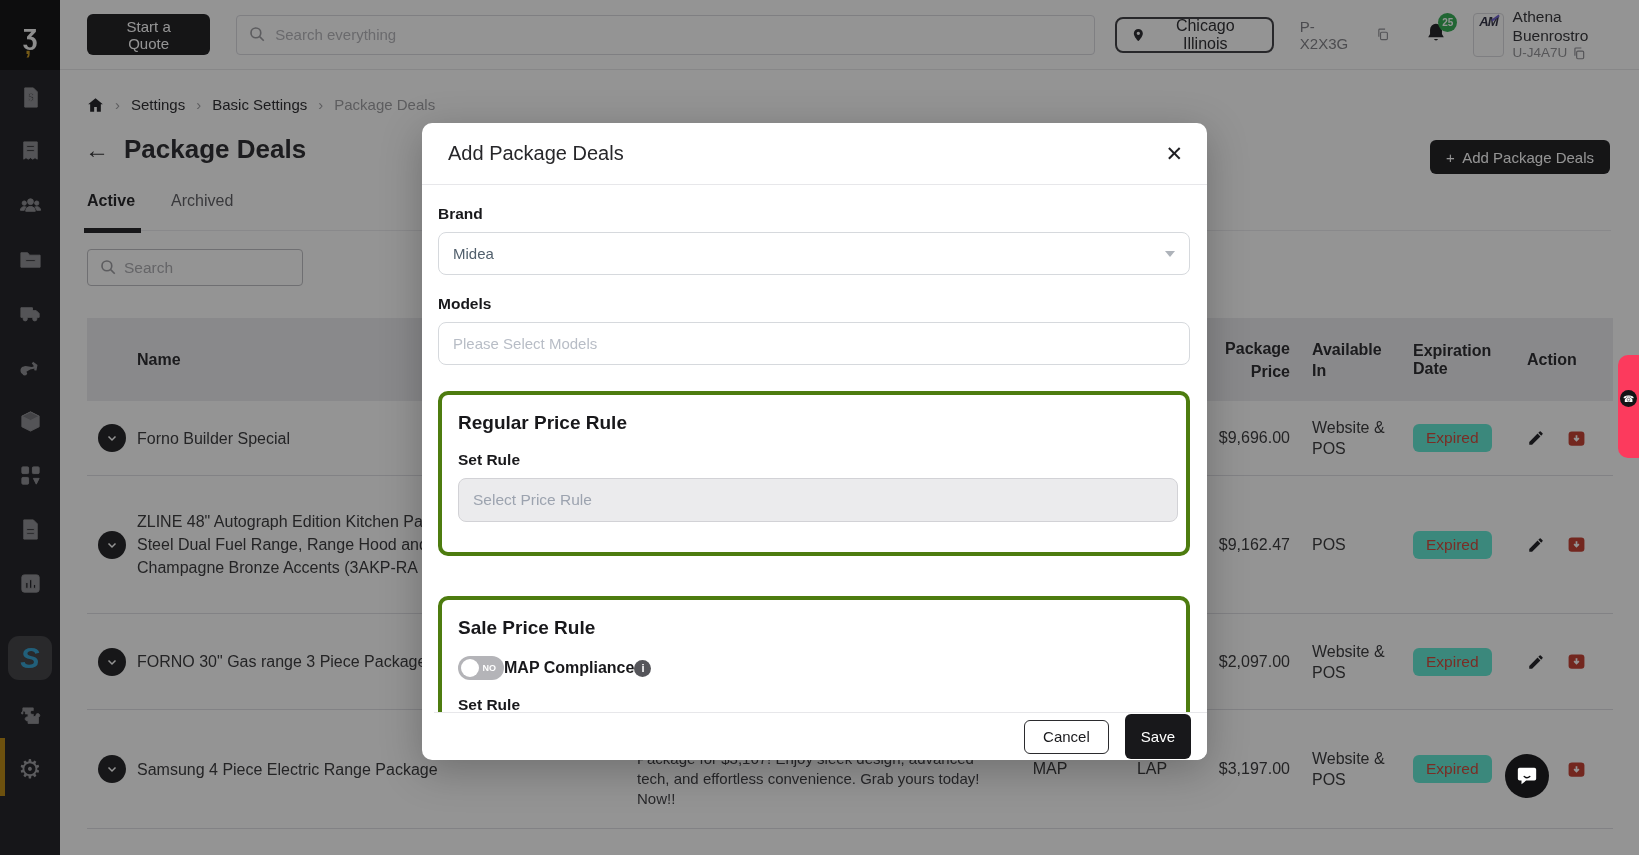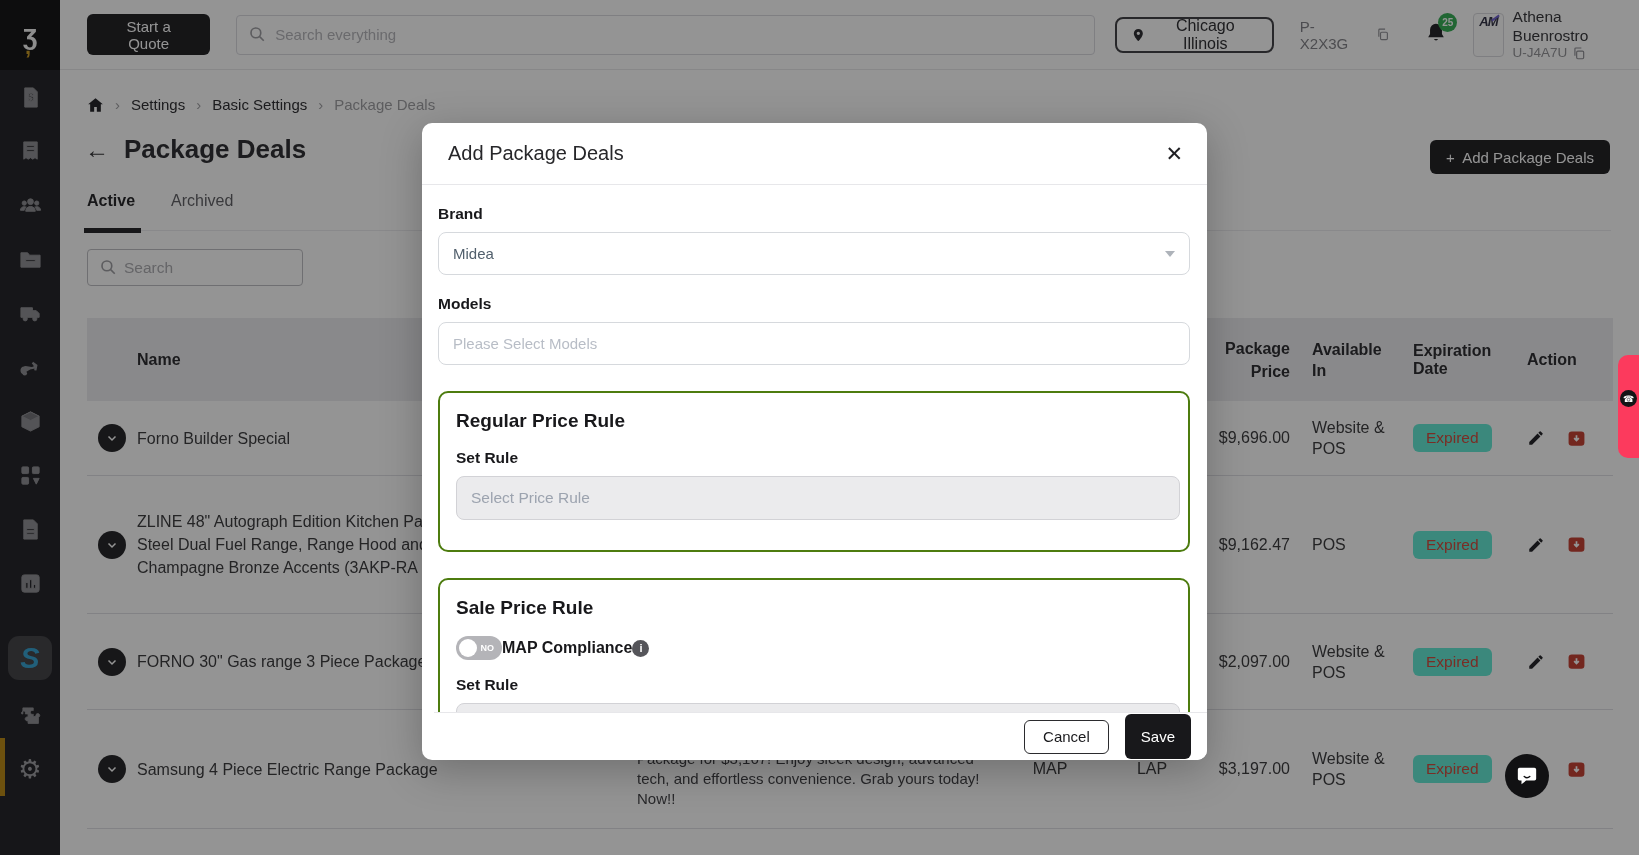--- a/index.html
+++ b/index.html
@@ -104,21 +104,21 @@
   .modal-body { padding:20px 17px 0 16px; }
   .field-label { font-size:15.5px; font-weight:600; color:#18181b; margin-bottom:9px; }
   .select-box { position:relative; height:43px; border:1px solid #d6d9dd; border-radius:8px;
                 display:flex; align-items:center; padding:0 14px; margin-bottom:20px; cursor:pointer; }
   .select-box .value { font-size:15px; color:#52606d; }
   .caret { position:absolute; right:14px; top:18px; width:0; height:0;
            border-left:5px solid transparent; border-right:5px solid transparent; border-top:6px solid #aeb3ba; }
   .text-input { width:100%; height:43px; border:1px solid #d6d9dd; border-radius:8px; padding:0 14px;
                 font-size:15px; font-family:inherit; color:#333; margin-bottom:26px; }
   .text-input::placeholder { color:#b8bdc6; }
-  .rule-card { border:2px solid #4d7c0f; border-radius:10px; padding:17px 8px 30px 16px; margin-bottom:26px; }
+  .rule-card { border:4px solid #4d7c0f; border-radius:10px; padding:17px 8px 30px 16px; margin-bottom:40px; }
   .rule-title { font-size:19px; font-weight:700; color:#18181b; margin-bottom:17px; }
   .rule-input { width:100%; height:44px; background:#ebebed; border:1px solid #d2d2d6; border-radius:8px;
                 display:flex; align-items:center; padding:0 14px; font-size:15.5px; color:#9ca3af; }
   .toggle-row { display:flex; align-items:center; margin-bottom:16px; }
   .toggle { position:relative; width:46px; height:24px; border-radius:12px; background:#b4b4b8; cursor:pointer; }
   .toggle .knob { position:absolute; left:3px; top:3px; width:18px; height:18px; border-radius:50%; background:#fff; }
   .toggle .state { position:absolute; right:8px; top:7px; font-size:9px; font-weight:700; color:#fff; }
   .toggle-label { font-size:16px; font-weight:600; color:#18181b; }
   .info-dot { width:17px; height:17px; border-radius:50%; background:#55555a; color:#fff; font-size:11px;
               display:flex; align-items:center; justify-content:center; font-weight:700; cursor:pointer; }

